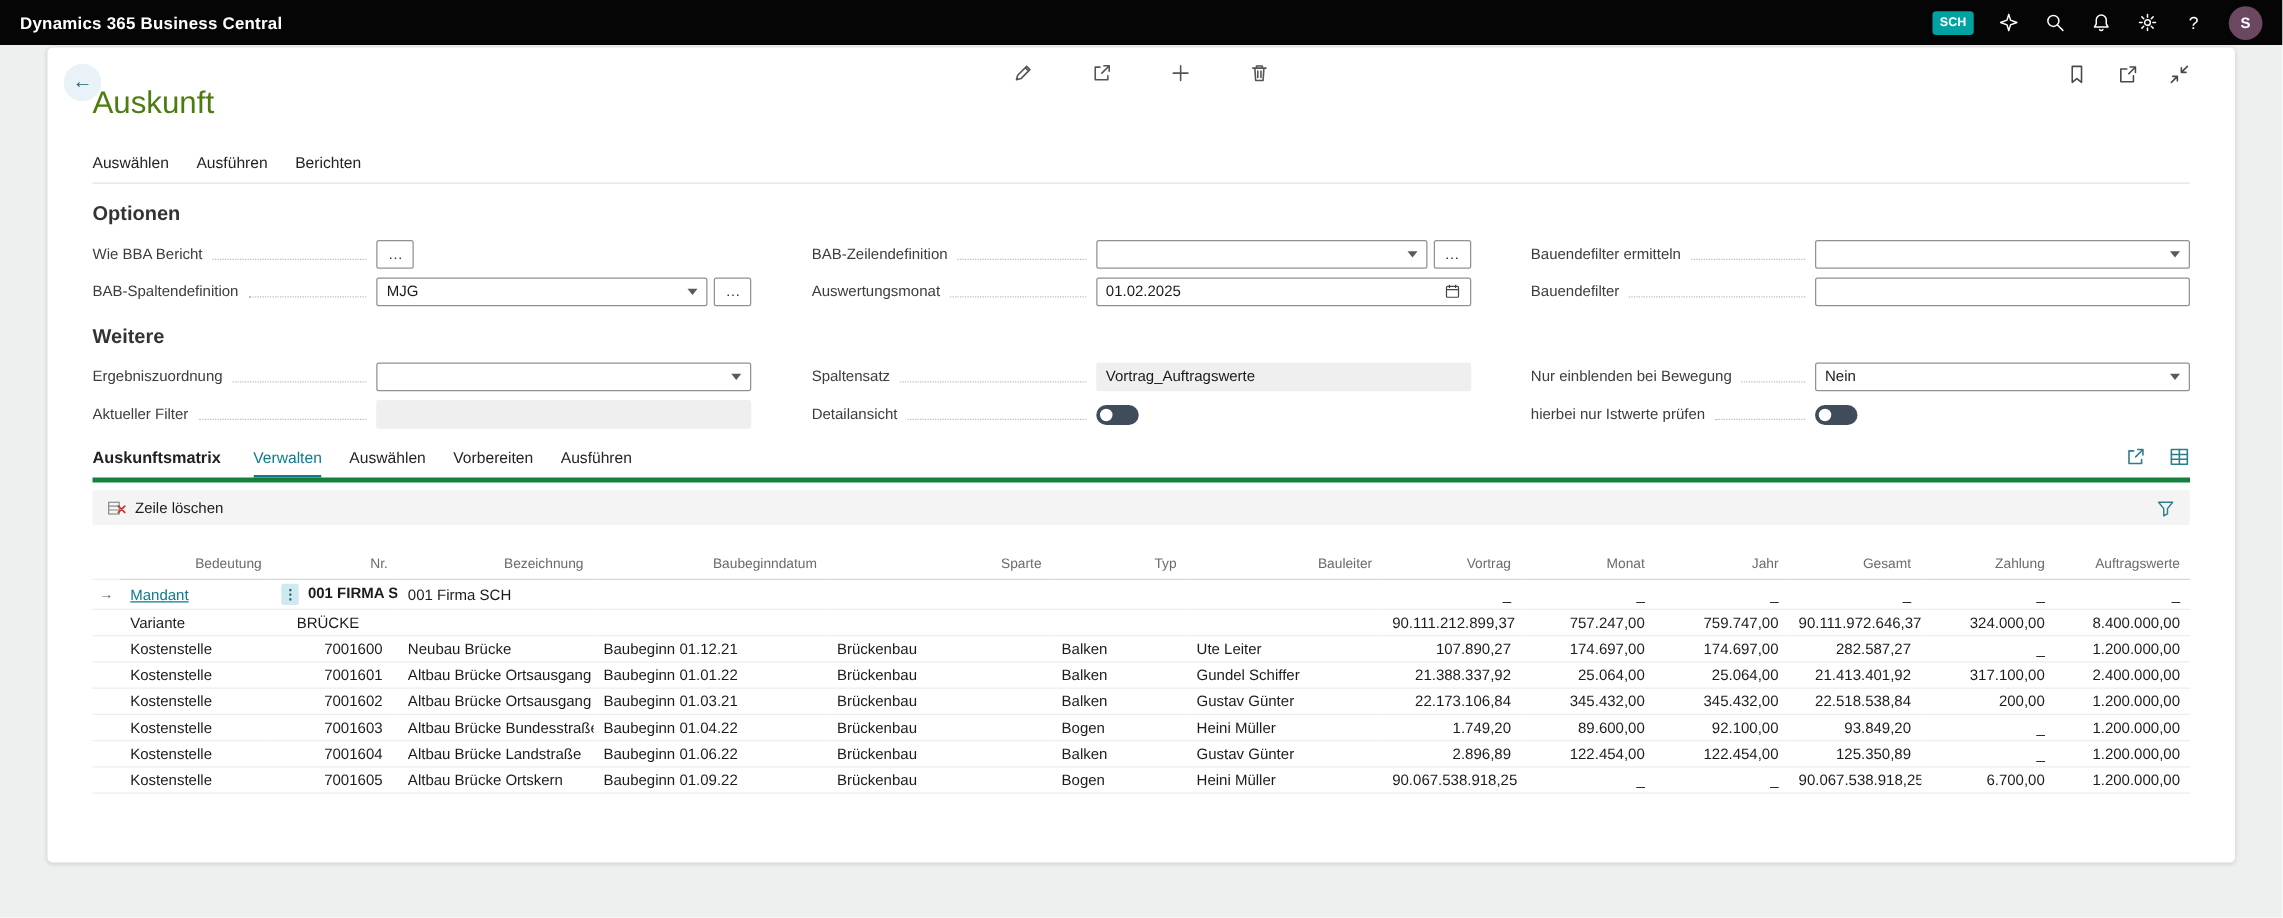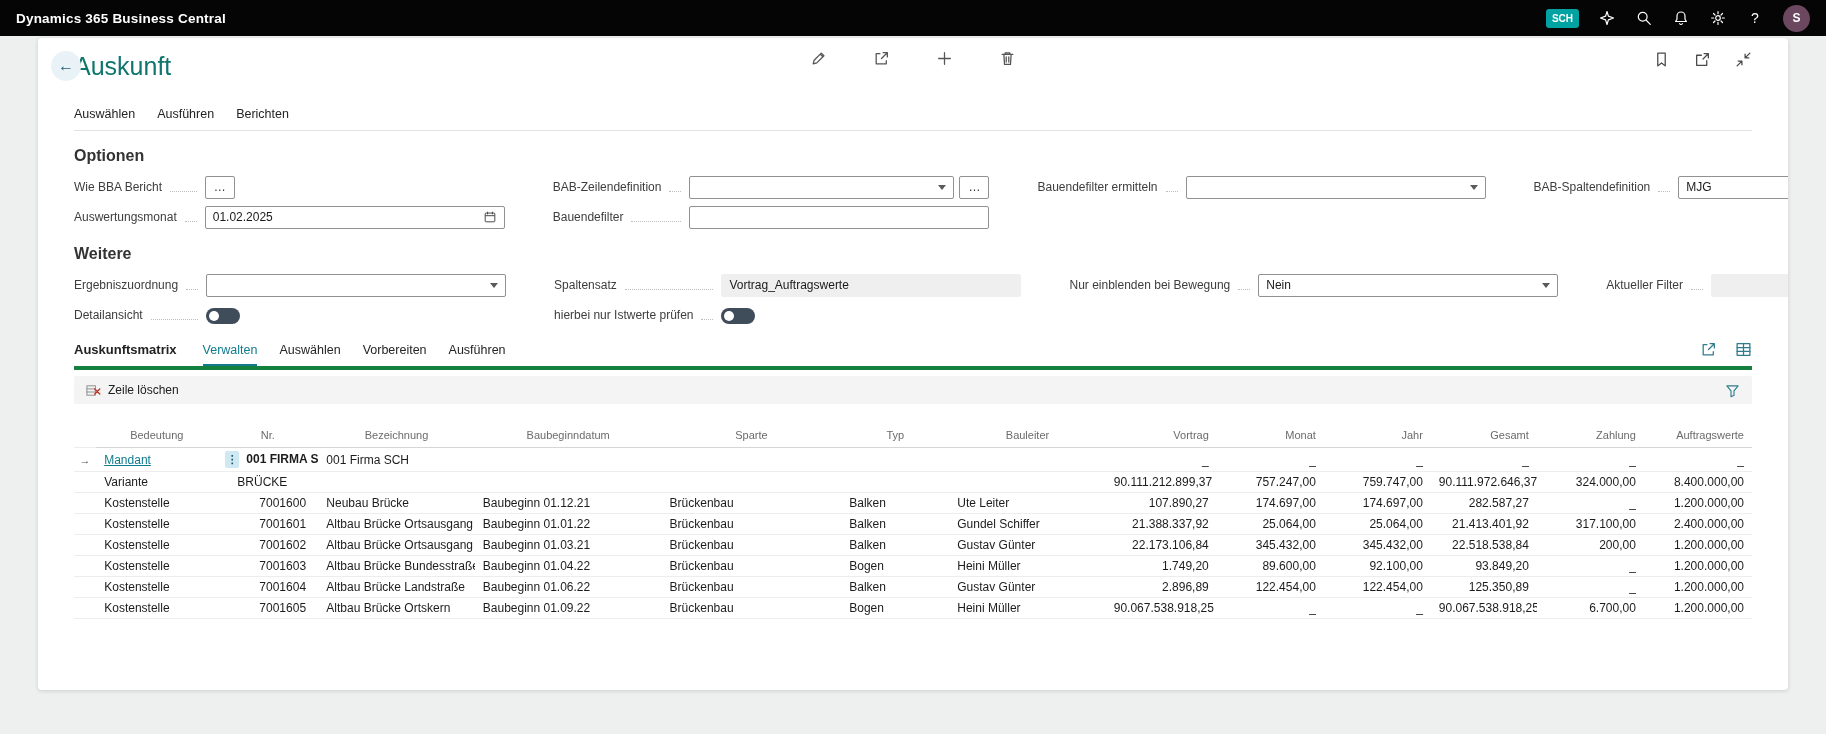--- a/index.html
+++ b/index.html
@@ -25,28 +25,28 @@
     display:flex;align-items:center;justify-content:center;cursor:pointer}
   
   .card{position:absolute;left:38px;right:38px;top:38px;height:652px;background:#fff;border-radius:4px;
     box-shadow:0 1px 4px rgba(0,0,0,.14);padding:0 36px;overflow:hidden}
   .back-btn{position:absolute;left:13px;top:13px;width:30px;height:30px;border-radius:50%;background:#e9f2f6;
     color:#22606f;font-size:16px;display:flex;align-items:center;justify-content:center;cursor:pointer}
   .card-toolbar{position:absolute;top:12px;left:50%;transform:translateX(-50%);display:flex;gap:46px;color:#555}
   .card-topright{position:absolute;top:13px;right:36px;display:flex;gap:24px;color:#4a4a4a}
   .ct-icon{width:17px;height:17px;cursor:pointer}
   .ct-icon svg{width:17px;height:17px;stroke:currentColor;fill:none;stroke-width:1.2;stroke-linecap:round;stroke-linejoin:round}
-  .page-title{margin-top:14px;font-size:25px;font-weight:400;color:#0f766e}
+  .page-title{margin-top:30px;font-size:25px;font-weight:400;color:#4d7c0f}
   .menu-row{display:flex;gap:22px;margin-top:26px;padding-bottom:9px;border-bottom:1px solid #e3e3e3;
     font-size:12.5px;color:#242424}
   .menu-row span{cursor:pointer}
   
   .section{margin-top:16px}
   .section-heading{font-size:16px;font-weight:700;color:#333}
-  .fields{display:grid;grid-template-columns:1fr 1fr 1fr 1fr;column-gap:48px;row-gap:6px;margin-top:10px}
+  .fields{display:grid;grid-template-columns:1fr 1fr 1fr;column-gap:48px;row-gap:6px;margin-top:10px}
   .field{display:flex;align-items:center;height:24px}
   .lbl{font-size:12px;color:#3d3d3d;white-space:nowrap}
   .leader{flex:1;border-bottom:1px dotted #bdbdbd;margin:0 8px;transform:translateY(4px);min-width:12px}
   .ctl{display:flex;gap:5px;width:300px;flex:none}
   .box{flex:1;height:23px;border:1px solid var(--border);background:#fff;border-radius:2px;display:flex;
     align-items:center;padding:0 7px;font-size:12px;color:#1a1a1a;cursor:text}
   .box.select{cursor:pointer}
   .chev{width:0;height:0;border-left:4px solid transparent;border-right:4px solid transparent;
     border-top:5px solid #5a5a5a;margin-left:auto}
   .assist{width:30px;height:23px;border:1px solid var(--border);background:#fff;border-radius:2px;display:flex;
@@ -66,21 +66,21 @@
   .matrix-hicons .ct-icon svg{stroke:#2f7d8c}
   .action-bar{height:28px;background:#f4f4f4;display:flex;align-items:center;padding:0 12px;margin-top:6px;
     font-size:12px;color:#202020;gap:7px;border-radius:2px}
   .action-bar .act{cursor:pointer}
   .del-icon{width:15px;height:15px}
   .del-icon svg{width:15px;height:15px;fill:none;stroke-linecap:round}
   .action-right{margin-left:auto;color:#2f7d8c;width:15px;height:15px;cursor:pointer}
   .action-right svg{width:15px;height:15px;stroke:#2f7d8c;fill:none;stroke-width:1.2;stroke-linejoin:round}
   
   .grid-table{width:100%;border-collapse:collapse;margin-top:22px;table-layout:fixed}
-  .grid-table th{font-size:11px;font-weight:400;color:#6b6b6b;text-align:center;padding:3px 8px 6px;
+  .grid-table th{font-size:11px;font-weight:400;color:#6b6b6b;text-align:right;padding:3px 8px 6px;
     border-bottom:1px solid #d6d6d6;white-space:nowrap;overflow:hidden}
   .grid-table th.num{text-align:right}
   .grid-table td{font-size:12px;color:#1c1c1c;padding:3px 8px;border-bottom:1px solid #ededed;
     white-space:nowrap;overflow:hidden;height:20px}
   .grid-table td.num{text-align:right}
   .grid-table td.gutter,.grid-table th.gutter{padding:0;text-align:center;color:#555;font-size:11px;border-bottom-color:#ededed}
   .link{color:var(--link);cursor:pointer}
   .ulink{color:var(--link);text-decoration:underline;cursor:pointer}
   .bold{font-weight:700}
   .ind1{padding-left:20px !important}

